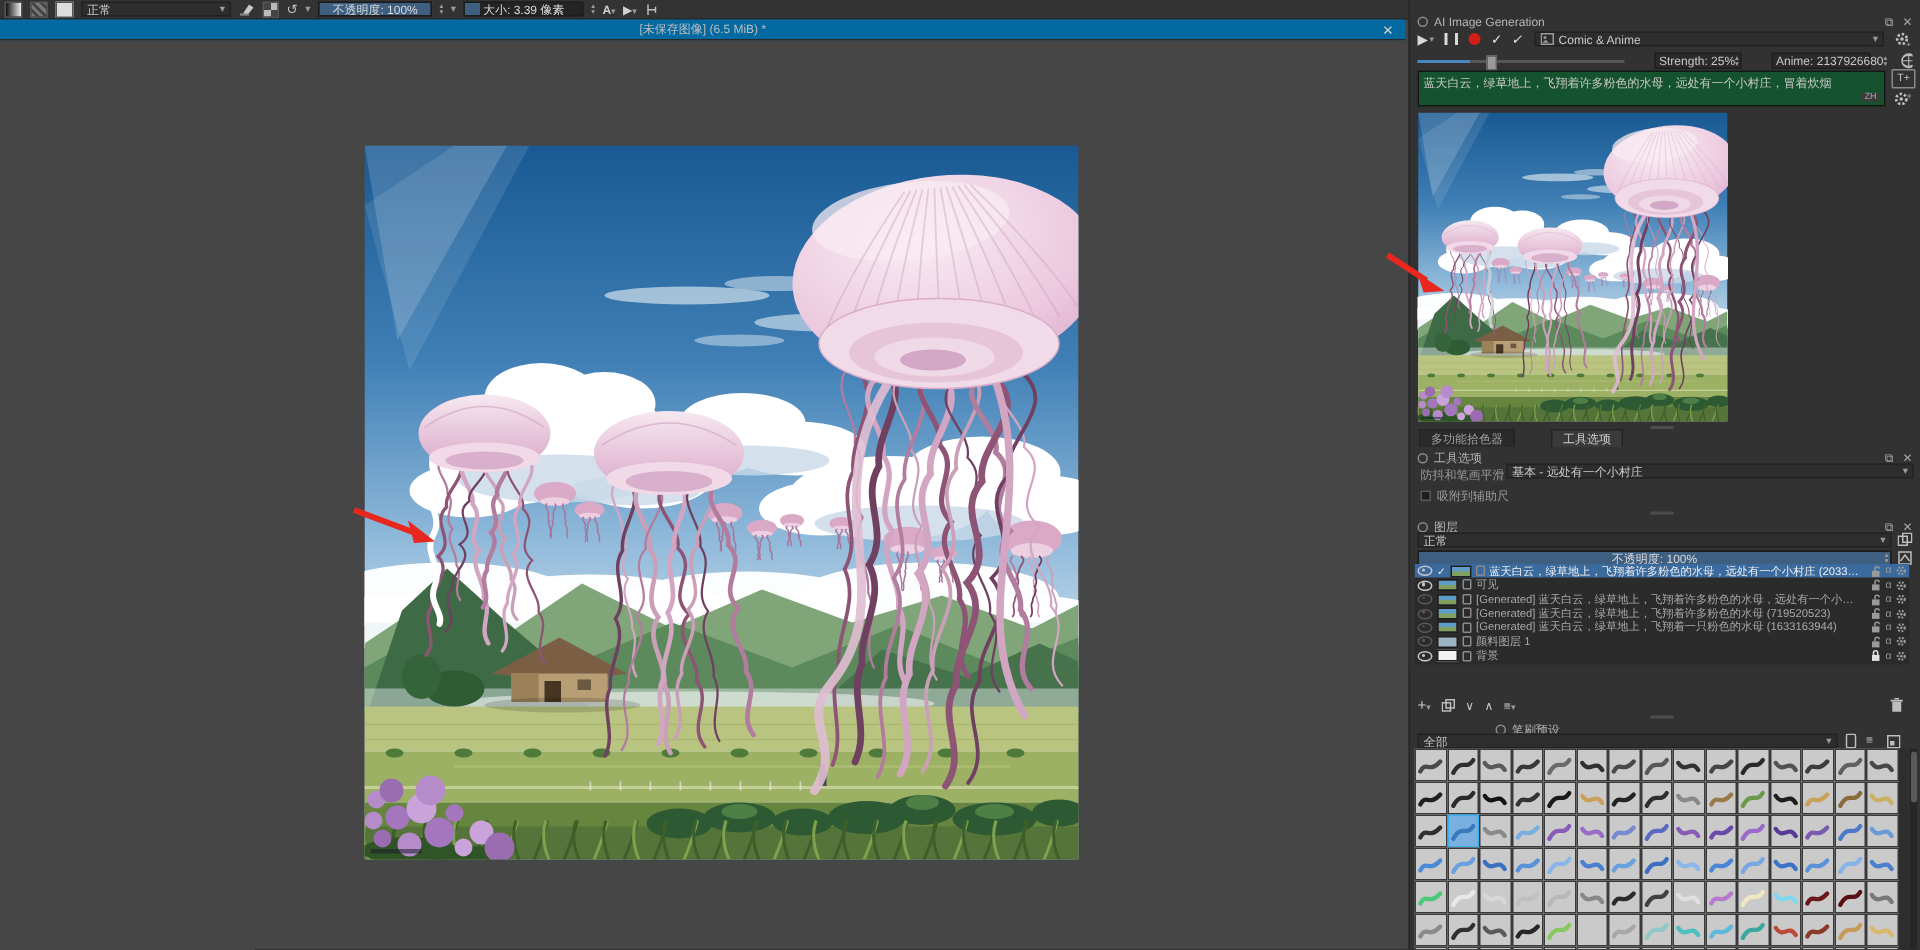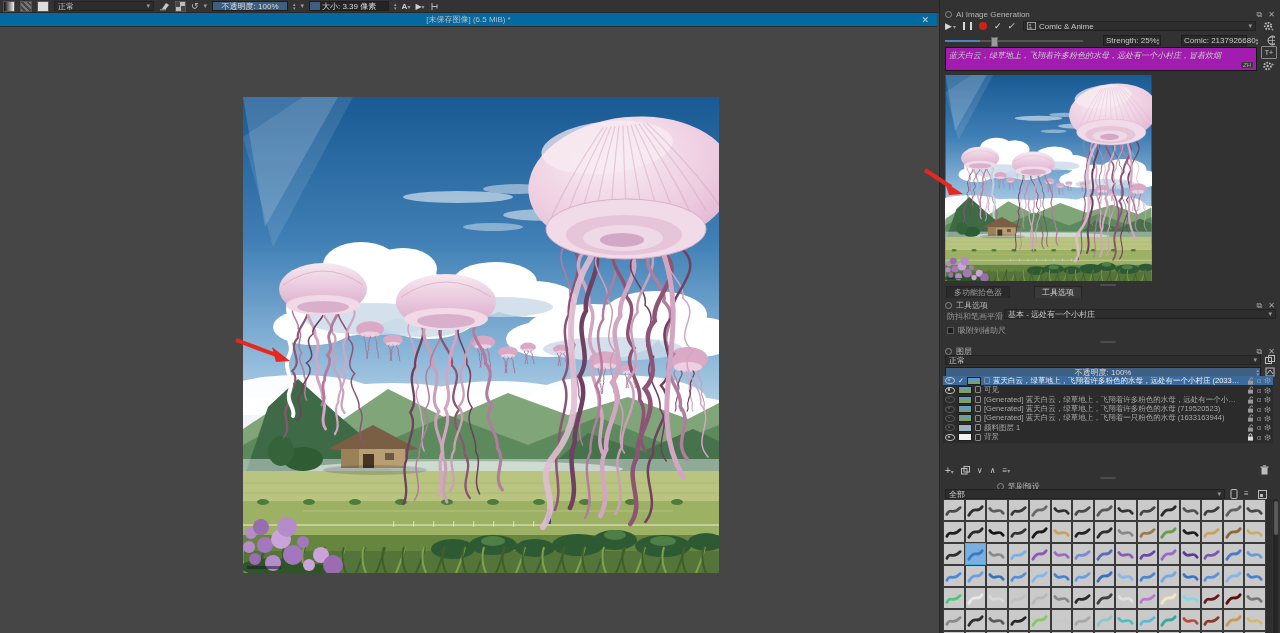--- a/index.html
+++ b/index.html
@@ -22,21 +22,21 @@
   .dim{color:#9a9a9a;}
   
   .docstrip{left:0;top:13px;width:937px;height:14px;background:#0369a1;border-bottom:1px solid #2a2a2a;
             display:flex;align-items:center;justify-content:center;box-sizing:border-box;color:#bcbcbc;}
   .doc-close{position:absolute;right:8px;top:0;height:14px;display:flex;align-items:center;color:#d0d0d0;font-size:9px;}
   
   .dock{left:939px;top:0;width:341px;height:633px;background:#323232;border-left:1px solid #262626;}
   .hdr{display:flex;align-items:center;gap:4px;color:#b5b5b5;}
   .hdot{width:7px;height:7px;border:1px solid #8a8a8a;border-radius:50%;box-sizing:border-box;display:inline-block;}
   .hbtns{margin-left:auto;display:flex;gap:6px;color:#a8a8a8;font-size:8px;}
-  .inputbox{background:#a21caf;border:1px solid #161616;box-sizing:border-box;color:#c8c8c8;font-style:italic;}
+  .inputbox{background:#14532d;border:1px solid #161616;box-sizing:border-box;color:#c8c8c8;}
   .spinbox{background:#2a2a2a;border:1px solid #1e1e1e;box-sizing:border-box;display:flex;align-items:center;
            padding:0 2px;color:#c8c8c8;}
   .tab{position:absolute;height:12px;display:flex;align-items:center;padding:0 7px;box-sizing:border-box;
        background:#2a2a2a;border:1px solid #242424;border-bottom:none;color:#9f9f9f;}
   .tab.active{background:#3a3a3a;color:#cfcfcf;}
   .checkbox{width:7px;height:7px;background:#1d1d1d;border:1px solid #5a5a5a;display:inline-block;box-sizing:border-box;}
   .handle{width:16px;height:2px;background:#4d4d4d;border-radius:1px;}
   
   #layer-list{left:943px;top:376px;width:330px;height:67px;background:#2b2b2b;overflow:hidden;}
   .lrow{display:flex;align-items:center;gap:3px;height:9.45px;padding:0 2px;box-sizing:border-box;
@@ -444,21 +444,21 @@
       <div style="position:absolute;left:46px;top:3px;width:5px;height:8px;background:#9a9a9a;border:1px solid #666;"></div>
     </div>
     <div class="spinbox" style="width:58px;height:11px;">
       <span>Strength:</span>&nbsp;<span>25%</span>
       <span class="spin" style="margin-left:auto;">
           <span>▴</span>
           <span>▾</span>
         </span>
     </div>
     <div class="spinbox" style="width:66px;height:11px;">
-      <span>Comic:</span>&nbsp;<span>2137926680</span>
+      <span>Anime:</span>&nbsp;<span>2137926680</span>
       <span class="spin" style="margin-left:auto;">
           <span>▴</span>
           <span>▾</span>
         </span>
     </div>
     <svg width="11" height="11">
       <circle cx="5.5" cy="5.5" r="4.5" fill="none" stroke="#bdbdbd"></circle>
       <path d="M1,5.5 H10 M5.5,1 V10 M2,3 A6.5,6.5 0 0 1 9,3 M2,8 A6.5,6.5 0 0 0 9,8" stroke="#bdbdbd" fill="none" stroke-width=".7"></path>
     </svg>
   </div>

